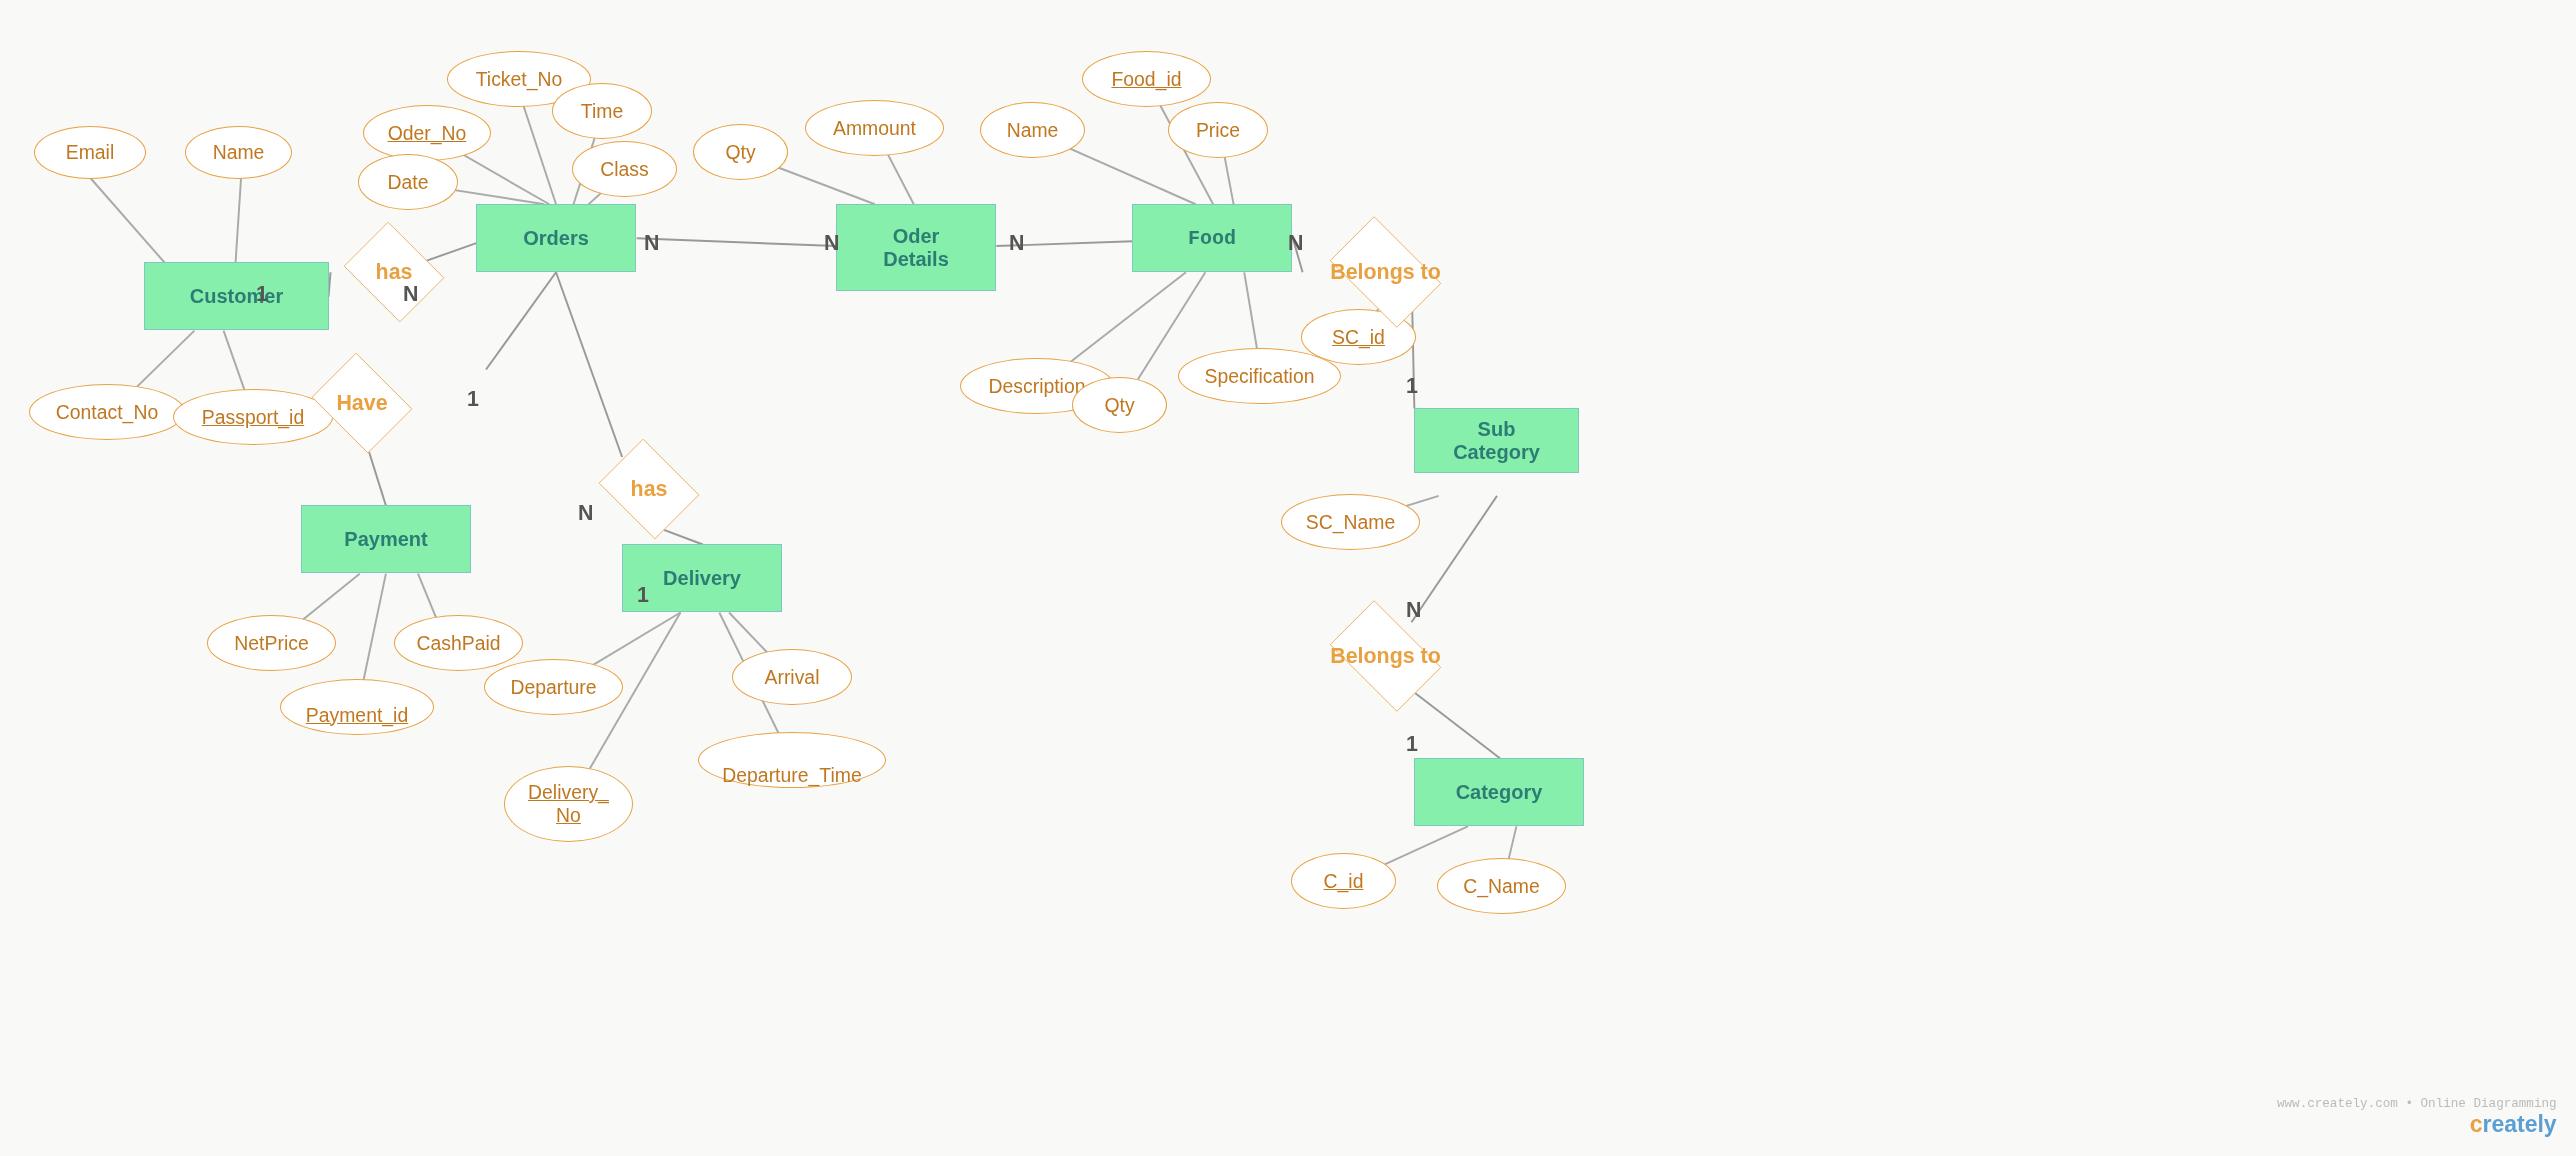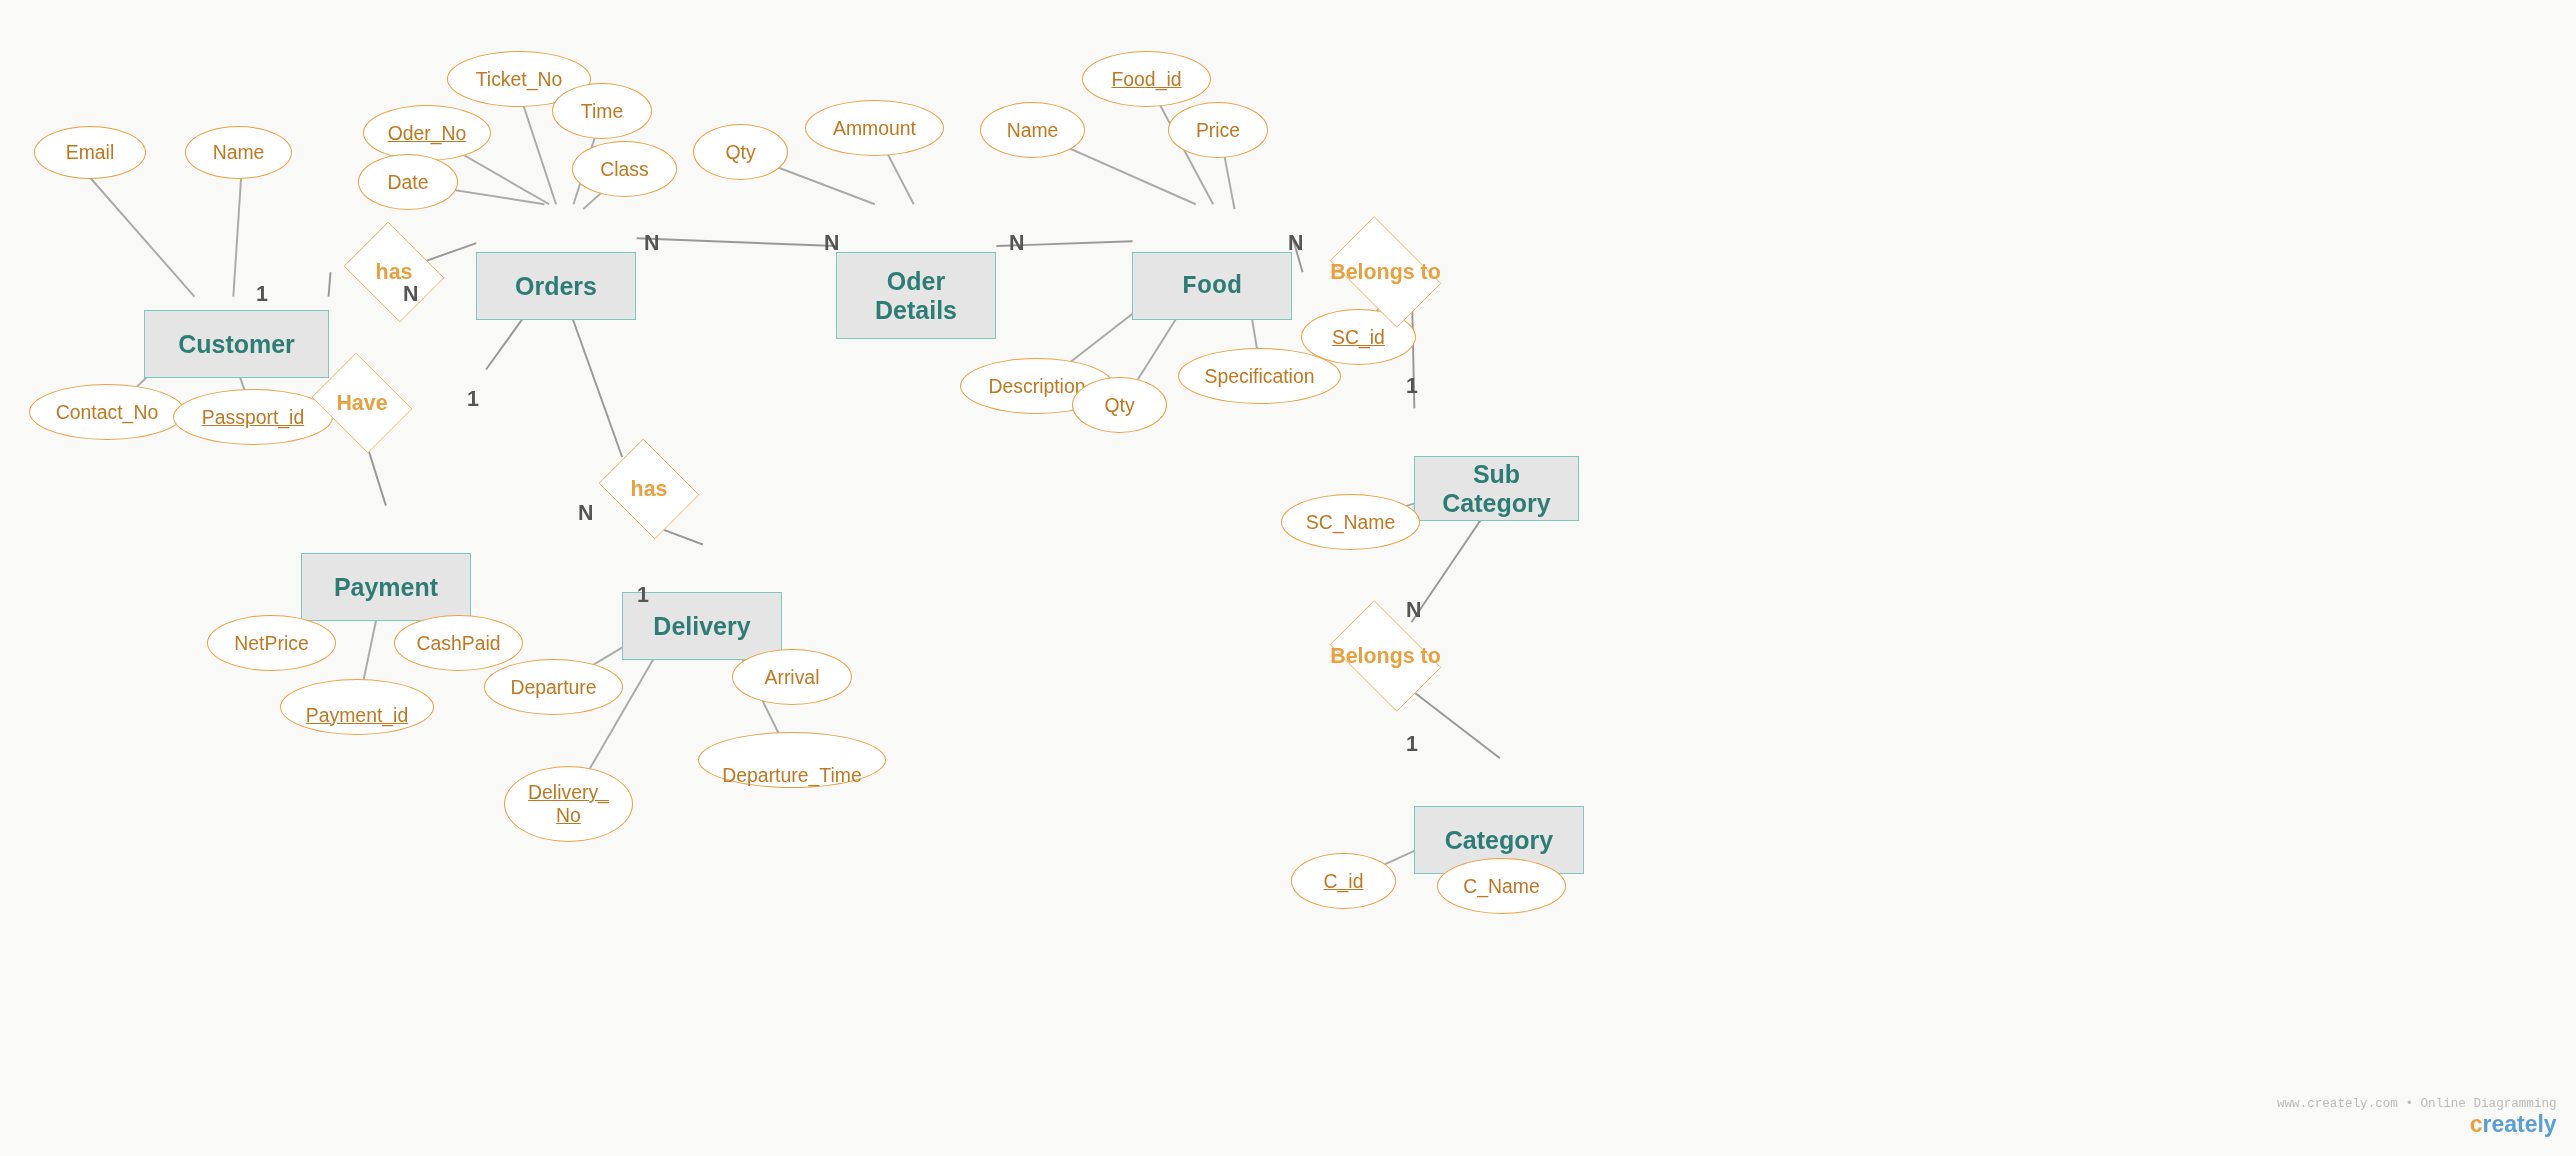--- a/index.html
+++ b/index.html
@@ -21,29 +21,28 @@
       position: absolute;
       top: 0; left: 0;
       width: 2576px;
       height: 1157px;
     }
 
     
     .entity-box {
       position: absolute;
       border: 1.9px solid #7ec8c0;
-      background: #e5e5e5;
+      background: #86efac;
       color: #2d7d74;
-      font-size: 25px;
+      font-size: 20px;
       font-weight: 600;
       display: flex;
       align-items: center;
       justify-content: center;
       text-align: center;
-      margin-top: 48px;
     }
 
     
     .attr-ellipse {
       position: absolute;
       border: 1.9px solid #e8a040;
       background: #fff;
       color: #c07820;
       font-size: 19.4px;
       font-weight: 500;

